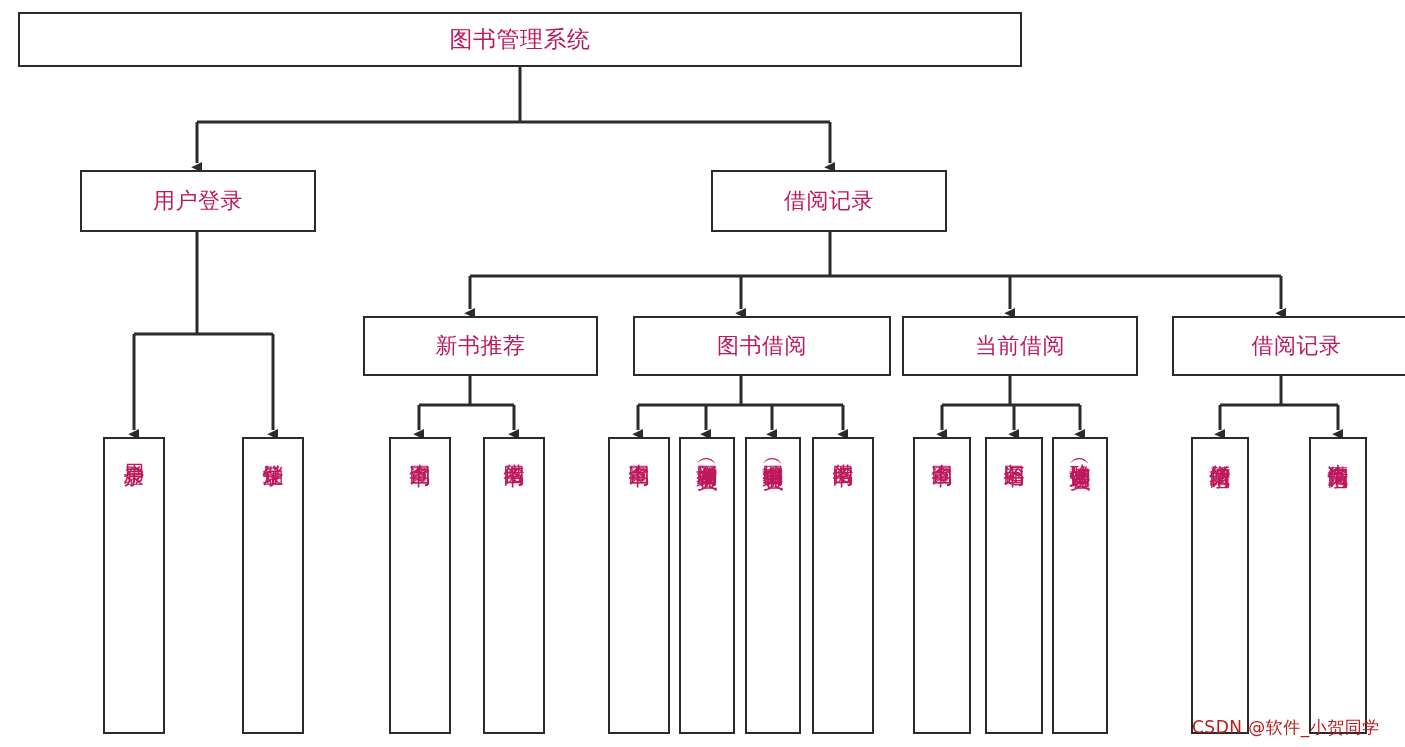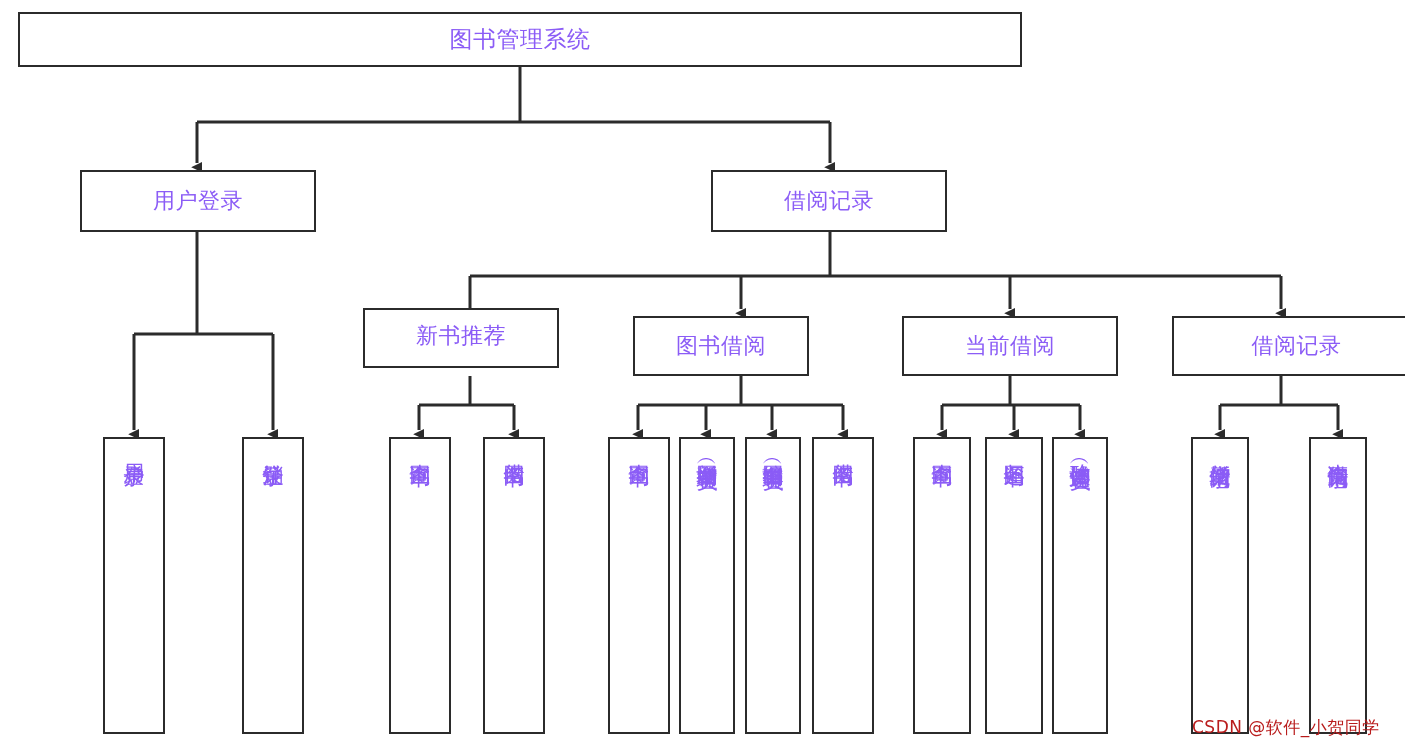--- a/index.html
+++ b/index.html
@@ -26,21 +26,21 @@
     pointer-events: none;
   }
   .node {
     position: absolute;
     box-sizing: border-box;
     border: 2.5px solid #2b2b2b;
     background: #ffffff;
     display: flex;
     align-items: center;
     justify-content: center;
-    color: #8b5cf6;
+    color: #be185d;
   }
   .node .label {
     display: block;
     text-align: center;
     line-height: 1.08;
   }
   .node.horizontal .label {
     font-size: 22px;
     letter-spacing: 0.5px;
     white-space: nowrap;
@@ -140,27 +140,27 @@
     <span class="label">图书管理系统</span>
   </div>
 
   <div class="node horizontal" id="node-l2-0" style="left: 80px; top: 170px; width: 236px; height: 62px;">
     <span class="label">用户登录</span>
   </div>
   <div class="node horizontal" id="node-l2-1" style="left: 711px; top: 170px; width: 236px; height: 62px;">
     <span class="label">借阅记录</span>
   </div>
 
-  <div class="node horizontal" id="node-l3-0" style="left: 363px; top: 308px; width: 196px; height: 60px; font-family: Liberation Mono, monospace;">
+  <div class="node horizontal" id="node-l3-0" style="left: 363px; top: 316px; width: 235px; height: 60px;">
     <span class="label">新书推荐</span>
   </div>
-  <div class="node horizontal" id="node-l3-1" style="left: 633px; top: 316px; width: 176px; height: 60px;">
+  <div class="node horizontal" id="node-l3-1" style="left: 633px; top: 316px; width: 258px; height: 60px;">
     <span class="label">图书借阅</span>
   </div>
-  <div class="node horizontal" id="node-l3-2" style="left: 902px; top: 316px; width: 216px; height: 60px;">
+  <div class="node horizontal" id="node-l3-2" style="left: 902px; top: 316px; width: 236px; height: 60px;">
     <span class="label">当前借阅</span>
   </div>
   <div class="node horizontal" id="node-l3-3" style="left: 1172px; top: 316px; width: 249px; height: 60px;">
     <span class="label">借阅记录</span>
   </div>
 
   <div class="node vertical" id="node-leaf-0" style="left: 103px; top: 437px; width: 62px; height: 297px;">
     <span class="label">用户登录</span>
   </div>
   <div class="node vertical" id="node-leaf-1" style="left: 242px; top: 437px; width: 62px; height: 297px;">

